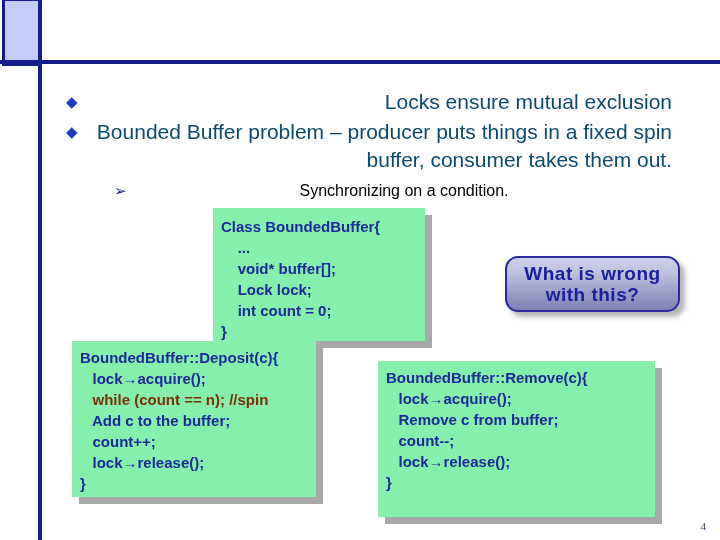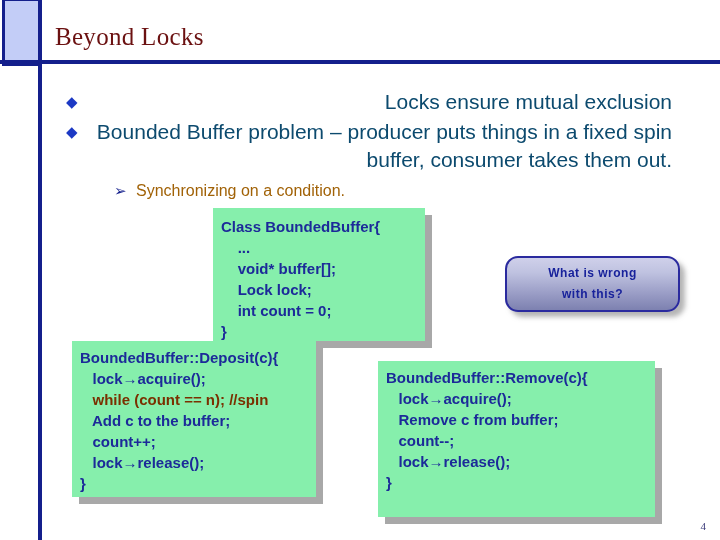--- a/index.html
+++ b/index.html
@@ -93,21 +93,22 @@
     flex: 0 0 auto;
     width: 22px;
     color: #141f8c;
     font-size: 15px;
     line-height: 22px;
   }
   .subbullet-text {
     flex: 1 1 auto;
     font-size: 16px;
     line-height: 22px;
-    color: #a16207;
+    color: #000000;
+    text-align: center;
   }
 
   
   .code-box {
     position: absolute;
     background: #86efac;
     box-shadow: 7px 7px 0 #a8a8a8;
     font-family: "Liberation Sans", sans-serif;
     font-weight: bold;
     color: #1c2a99;
@@ -156,21 +157,21 @@
     border-radius: 13px;
     background: linear-gradient(to bottom, #cfd0ea 0%, #bfc2e0 28%, #9a9dc6 68%, #7d81b0 100%);
     box-shadow: 5px 5px 5px rgba(120,120,120,0.55);
     display: flex;
     align-items: center;
     justify-content: center;
     box-sizing: border-box;
   }
   #callout .callout-text {
     text-align: center;
-    font-size: 12px;
+    font-size: 19px;
     line-height: 21px;
     font-weight: bold;
     color: #18229b;
     letter-spacing: 0.5px;
   }
 
   
   .page-number {
     position: absolute;
     right: 14px;
@@ -182,21 +183,20 @@
 </style>
 </head>
 <body>
 
 <div id="slide">
 
   <div class="corner-square"></div>
   <div class="rule-horizontal"></div>
   <div class="rule-vertical"></div>
 
-  <div class="slide-title">Beyond Locks</div>
 
   <div class="bullets">
 
     <div class="bullet-row">
       <span class="bullet-glyph">◆</span>
       <span class="bullet-text">Locks ensure mutual exclusion</span>
     </div>
 
     <div class="bullet-row">
       <span class="bullet-glyph">◆</span>

